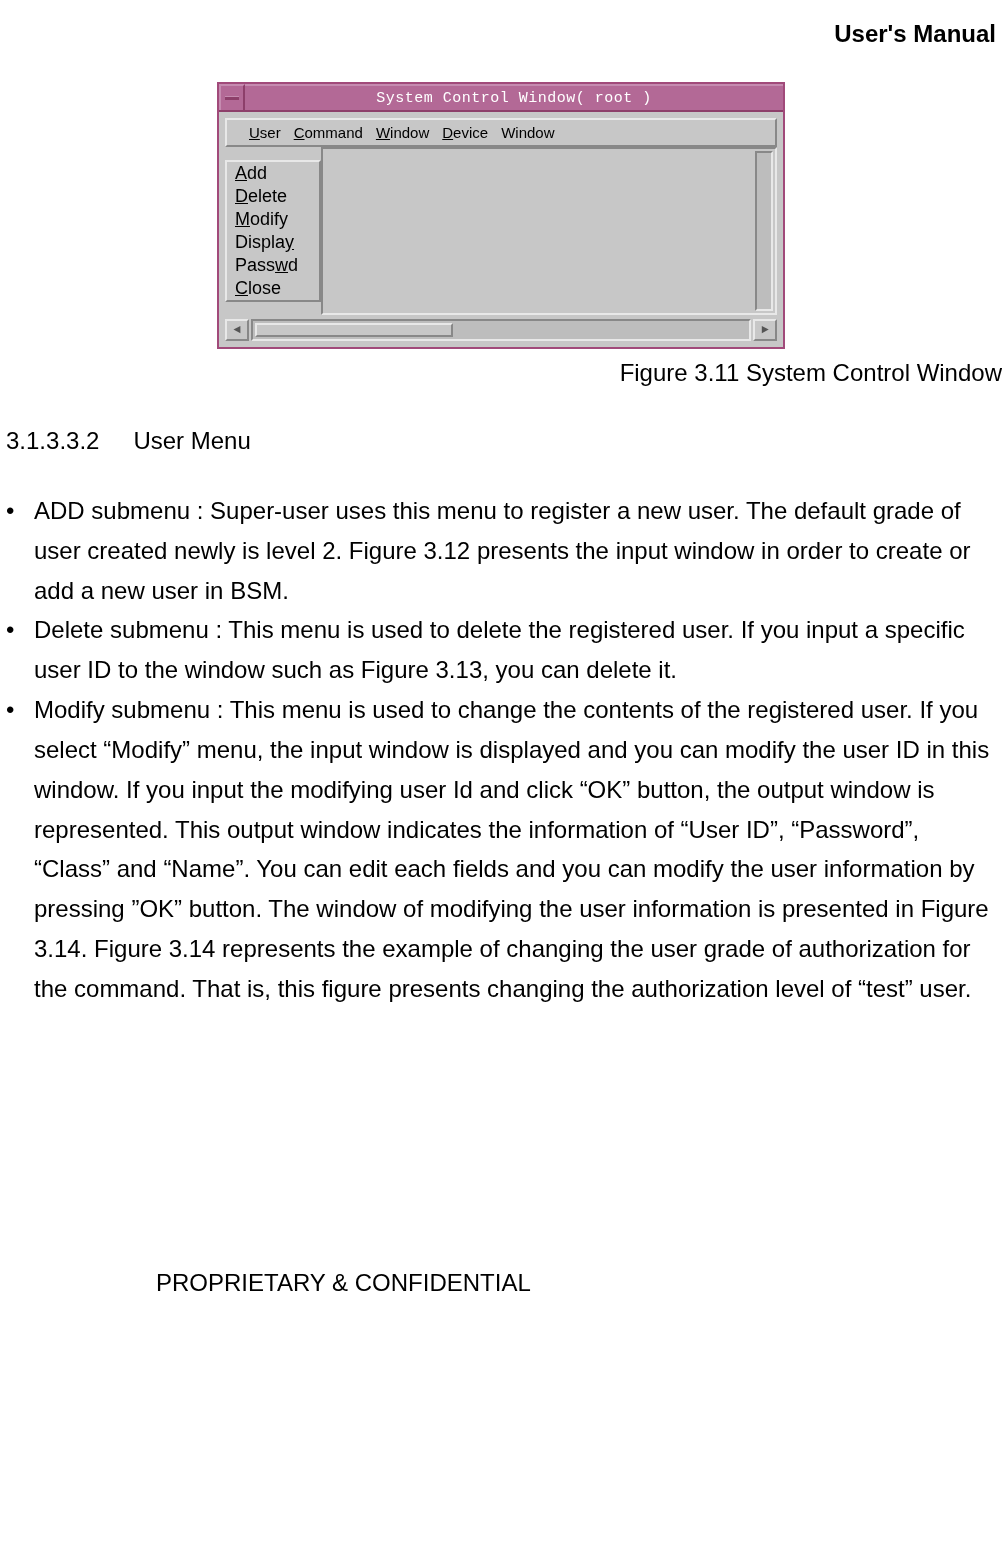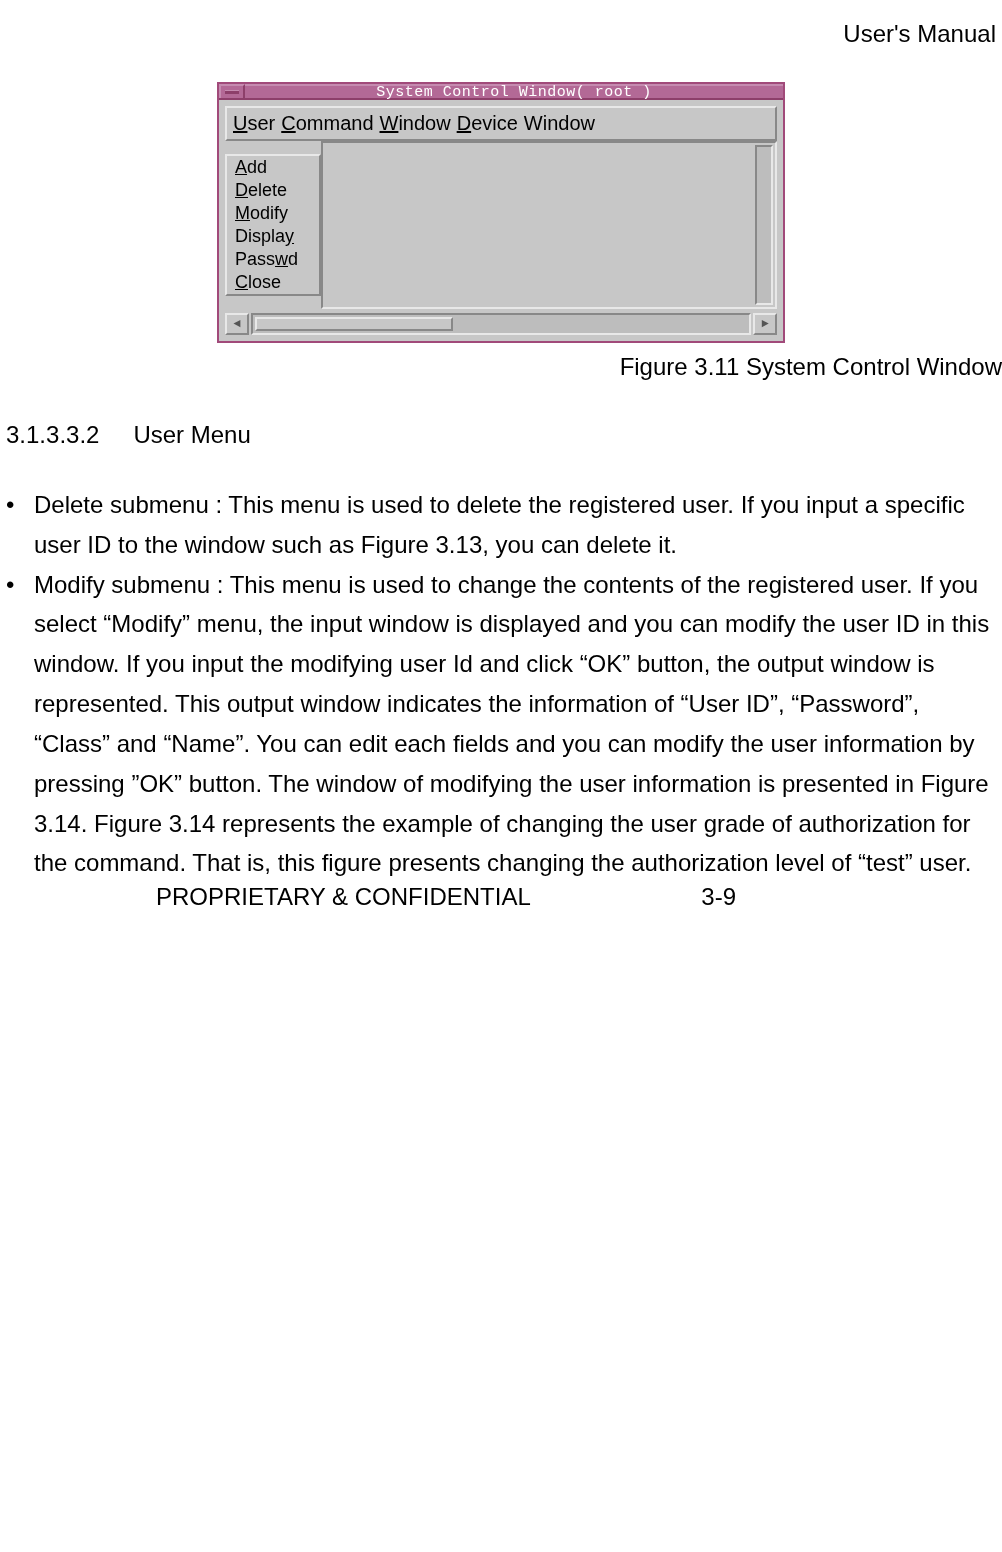--- a/index.html
+++ b/index.html
@@ -11,21 +11,21 @@
     color: #000000;
     width: 1002px;
   }
   .page {
     width: 1002px;
     padding: 20px 0 0 0;
     position: relative;
   }
   .header-right {
     text-align: right;
-    font-weight: normal;
+    font-weight: bold;
     font-size: 24px;
     padding-right: 6px;
     margin-bottom: 34px;
   }
 
   
   .motif-wrap {
     display: flex;
     justify-content: center;
     margin-bottom: 10px;
@@ -35,21 +35,21 @@
     border: 2px solid #a14a7a;
     background: #c7c7c7;
     font-family: "Courier New", monospace;
     font-size: 16px;
   }
   .title-bar {
     display: flex;
     align-items: stretch;
     background: #b36996;
     color: #ffffff;
-    height: 16px;
+    height: 28px;
     border-bottom: 2px solid #8d3f6a;
   }
   .sysmenu-box {
     width: 26px;
     background: #b36996;
     border-right: 2px solid #8d3f6a;
     border-left: 2px solid #c58bb0;
     border-top: 2px solid #c58bb0;
     display: flex;
     align-items: center;
@@ -74,25 +74,25 @@
   .window-body {
     padding: 6px;
     background: #c7c7c7;
   }
   .menubar {
     background: #c7c7c7;
     border-top: 2px solid #e8e8e8;
     border-left: 2px solid #e8e8e8;
     border-right: 2px solid #888888;
     border-bottom: 2px solid #888888;
-    padding: 4px 6px;
-    display: flex;
-    gap: 6px;
+    padding: 4px 22px;
+    display: flex;
+    gap: 13px;
     font-family: Arial, sans-serif;
-    font-size: 20px;
+    font-size: 15px;
     color: #000;
   }
   .menubar .m { cursor: default; }
   .menubar .m .ul { text-decoration: underline; }
   .content-row {
     display: flex;
     align-items: center;
   }
   .dropdown {
     margin-top: 0;
@@ -203,25 +203,27 @@
     margin-bottom: 0;
   }
   ul.bullets li::before {
     content: "•";
     display: inline-block;
     width: 28px;
     text-indent: 0;
   }
   .footer {
     position: relative;
+    margin-top: 260px;
     font-size: 24px;
     display: flex;
     padding: 0 6px;
     overflow: hidden;
     height: 30px;
+    flex-direction: column;
   }
   .footer-left {
     flex: 0 0 auto;
     padding-left: 150px;
   }
   .footer-right {
     flex: 1;
     text-align: right;
     padding-right: 260px;
   }
@@ -277,20 +279,21 @@
 
   <div class="caption">Figure 3.11 System Control Window</div>
 
   <div class="section-row">
     <span>3.1.3.3.2</span>
     <span>User Menu</span>
   </div>
 
 
   <ul class="bullets">
+    <li>ADD submenu :  Super-user uses this menu to register a new user. The default grade of user created newly is level 2. Figure 3.12 presents the input window in order to create or add a new user in BSM.</li>
     <li>Delete submenu :  This menu is used to delete the registered user. If you input a specific user ID to the window such as Figure 3.13, you can delete it.</li>
     <li>Modify submenu :  This menu is used to change the contents of the registered user. If you select “Modify” menu, the input window is displayed and you can modify the user ID in this window. If you input the modifying user Id and click “OK” button, the output window is represented. This output window indicates the information of “User ID”, “Password”, “Class” and “Name”. You can edit each fields and you can modify the user information by pressing ”OK” button. The window of modifying the user information is presented in Figure 3.14. Figure 3.14 represents the example of changing the user grade of authorization for the command. That is, this figure presents changing the authorization level of “test” user.</li>
   </ul>
 
   <div class="footer">
     <div class="footer-left">PROPRIETARY &amp; CONFIDENTIAL</div>
     <div class="footer-right">3-9</div>
   </div>
 
 </div>

